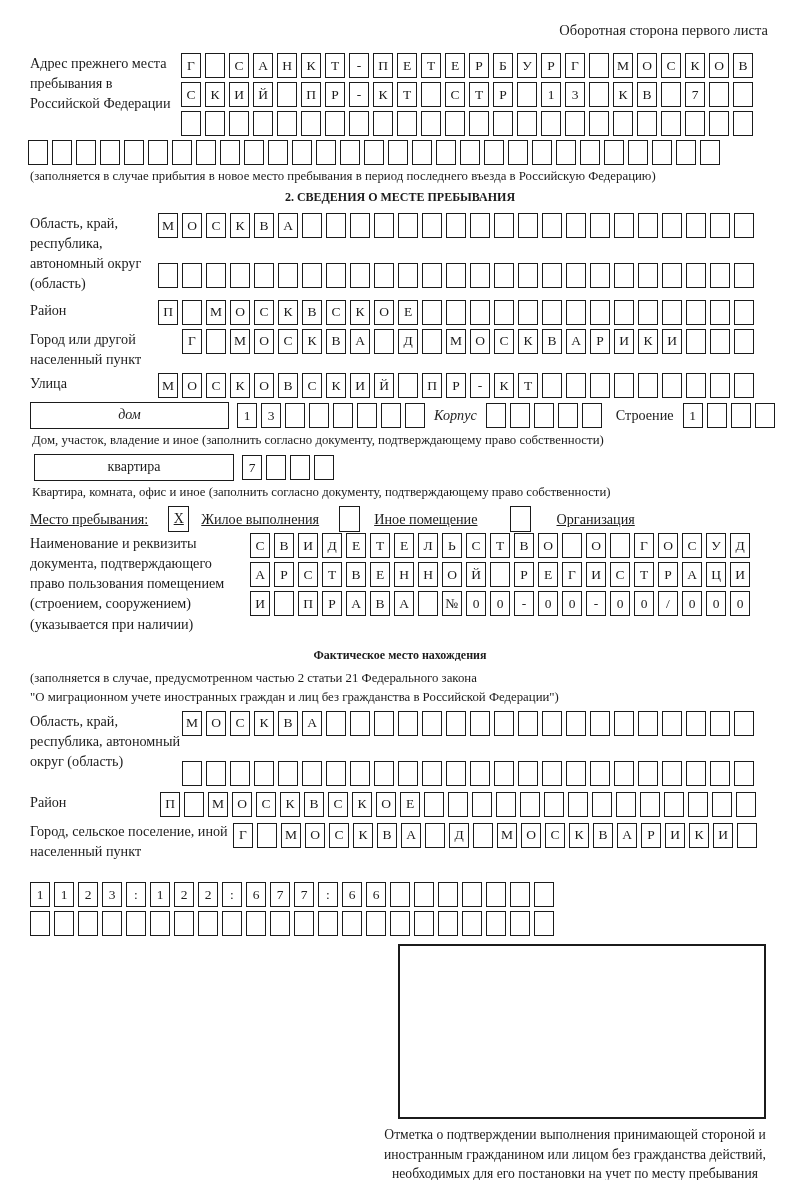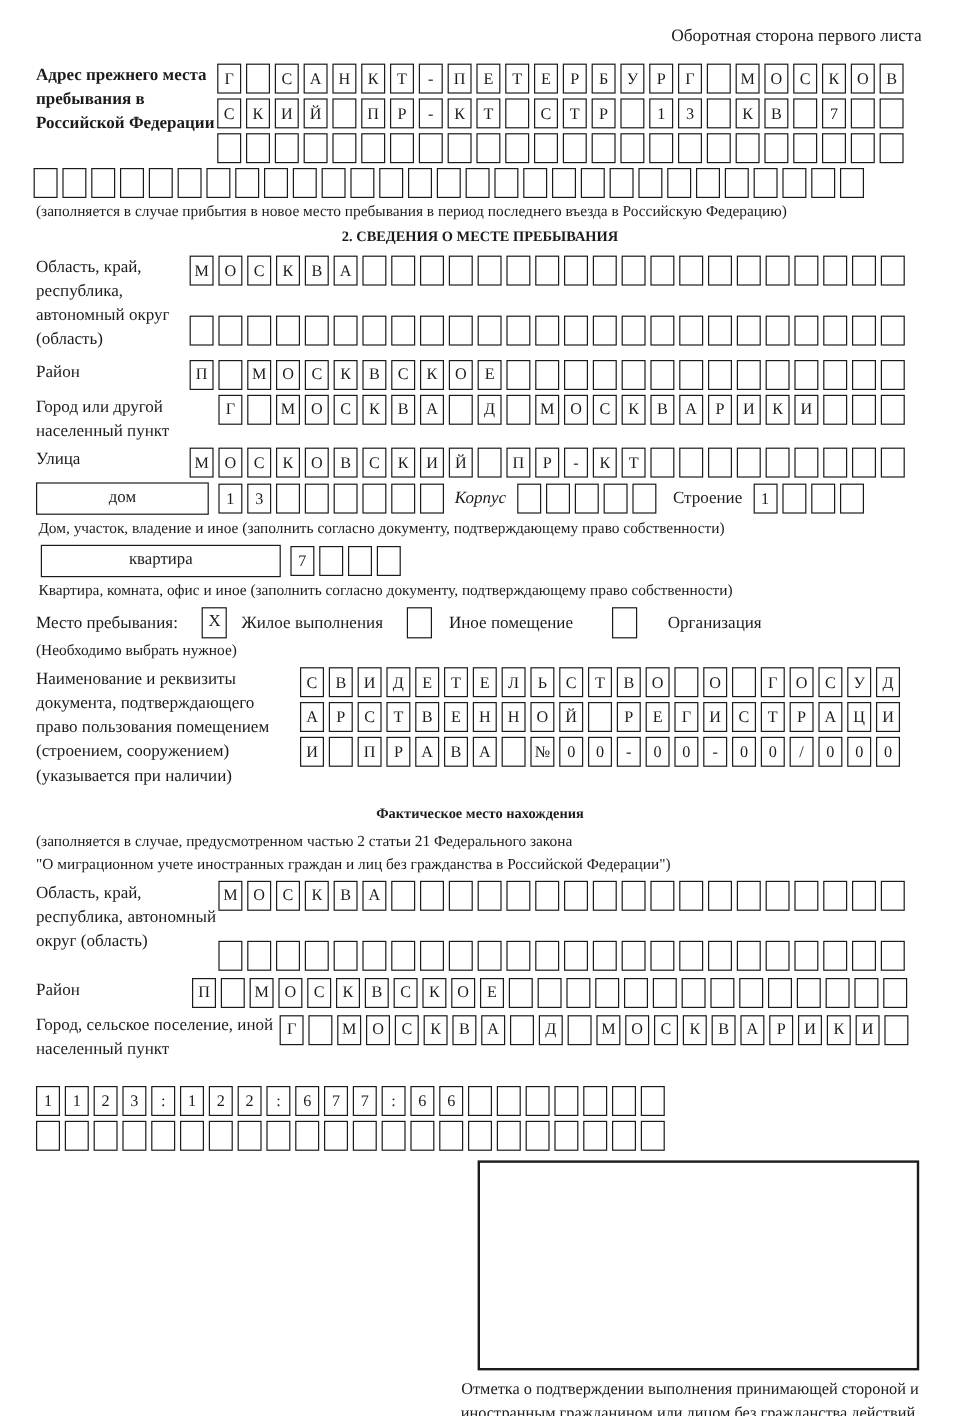--- a/index.html
+++ b/index.html
@@ -30,21 +30,21 @@
   .gap8{width:8px;flex:none;}
 </style>
 </head>
 <body>
 
 <div class="page">
 
   <div class="side-note">Оборотная сторона первого листа</div>
 
   <div class="frow mb4">
-    <div class="label" style="width:151px;font-weight:bold;">Адрес прежнего места пребывания в Российской Федерации</div>
+    <div class="label" style="width:151px;">Адрес прежнего места пребывания в Российской Федерации</div>
     <div class="rowstack">
       <div class="cellrow">
           <div class="cell">Г</div>
           <div class="cell"></div>
           <div class="cell">С</div>
           <div class="cell">А</div>
           <div class="cell">Н</div>
           <div class="cell">К</div>
           <div class="cell">Т</div>
           <div class="cell">-</div>
@@ -300,21 +300,21 @@
         <div class="cell"></div>
         <div class="cell"></div>
         <div class="cell"></div>
         <div class="cell"></div>
         <div class="cell"></div>
         <div class="cell"></div>
       </div>
   </div>
 
   <div class="frow mb4" style="align-items:center;">
-    <div class="widebox" style="width:144px;">дом</div>
+    <div class="widebox" style="width:199px;font-style:italic;">дом</div>
     <div class="gap8"></div>
     <div class="cellrow">
         <div class="cell">1</div>
         <div class="cell">3</div>
         <div class="cell"></div>
         <div class="cell"></div>
         <div class="cell"></div>
         <div class="cell"></div>
         <div class="cell"></div>
         <div class="cell"></div>
@@ -342,30 +342,29 @@
     <div class="gap8"></div>
     <div class="cellrow">
         <div class="cell">7</div>
         <div class="cell"></div>
         <div class="cell"></div>
         <div class="cell"></div>
       </div>
   </div>
   <div class="caption-left">Квартира, комната, офис и иное (заполнить согласно документу, подтверждающему право собственности)</div>
 
-  <div class="frow" style="align-items:center;margin-top:0;">
+  <div class="frow" style="align-items:center;margin-top:0;text-decoration:underline;">
     <div class="inline-label">Место пребывания:</div>
     <div class="cbox" style="margin-left:20px;">X</div>
     <div class="inline-label" style="margin-left:12px;">Жилое выполнения</div>
     <div class="cbox" style="margin-left:20px;"></div>
     <div class="inline-label" style="margin-left:14px;">Иное помещение</div>
     <div class="cbox" style="margin-left:32px;"></div>
     <div class="inline-label" style="margin-left:26px;">Организация</div>
   </div>
-  <div class="caption" style="width:620px;margin-top:2px;">(Необходимо выбрать нужное)</div>
 
   <div class="frow mb6">
     <div class="label" style="width:220px;">Наименование и реквизиты документа, подтверждающего право пользования помещением (строением, сооружением) (указывается при наличии)</div>
     <div class="rowstack">
       <div class="cellrow">
           <div class="cell">С</div>
           <div class="cell">В</div>
           <div class="cell">И</div>
           <div class="cell">Д</div>
           <div class="cell">Е</div>

